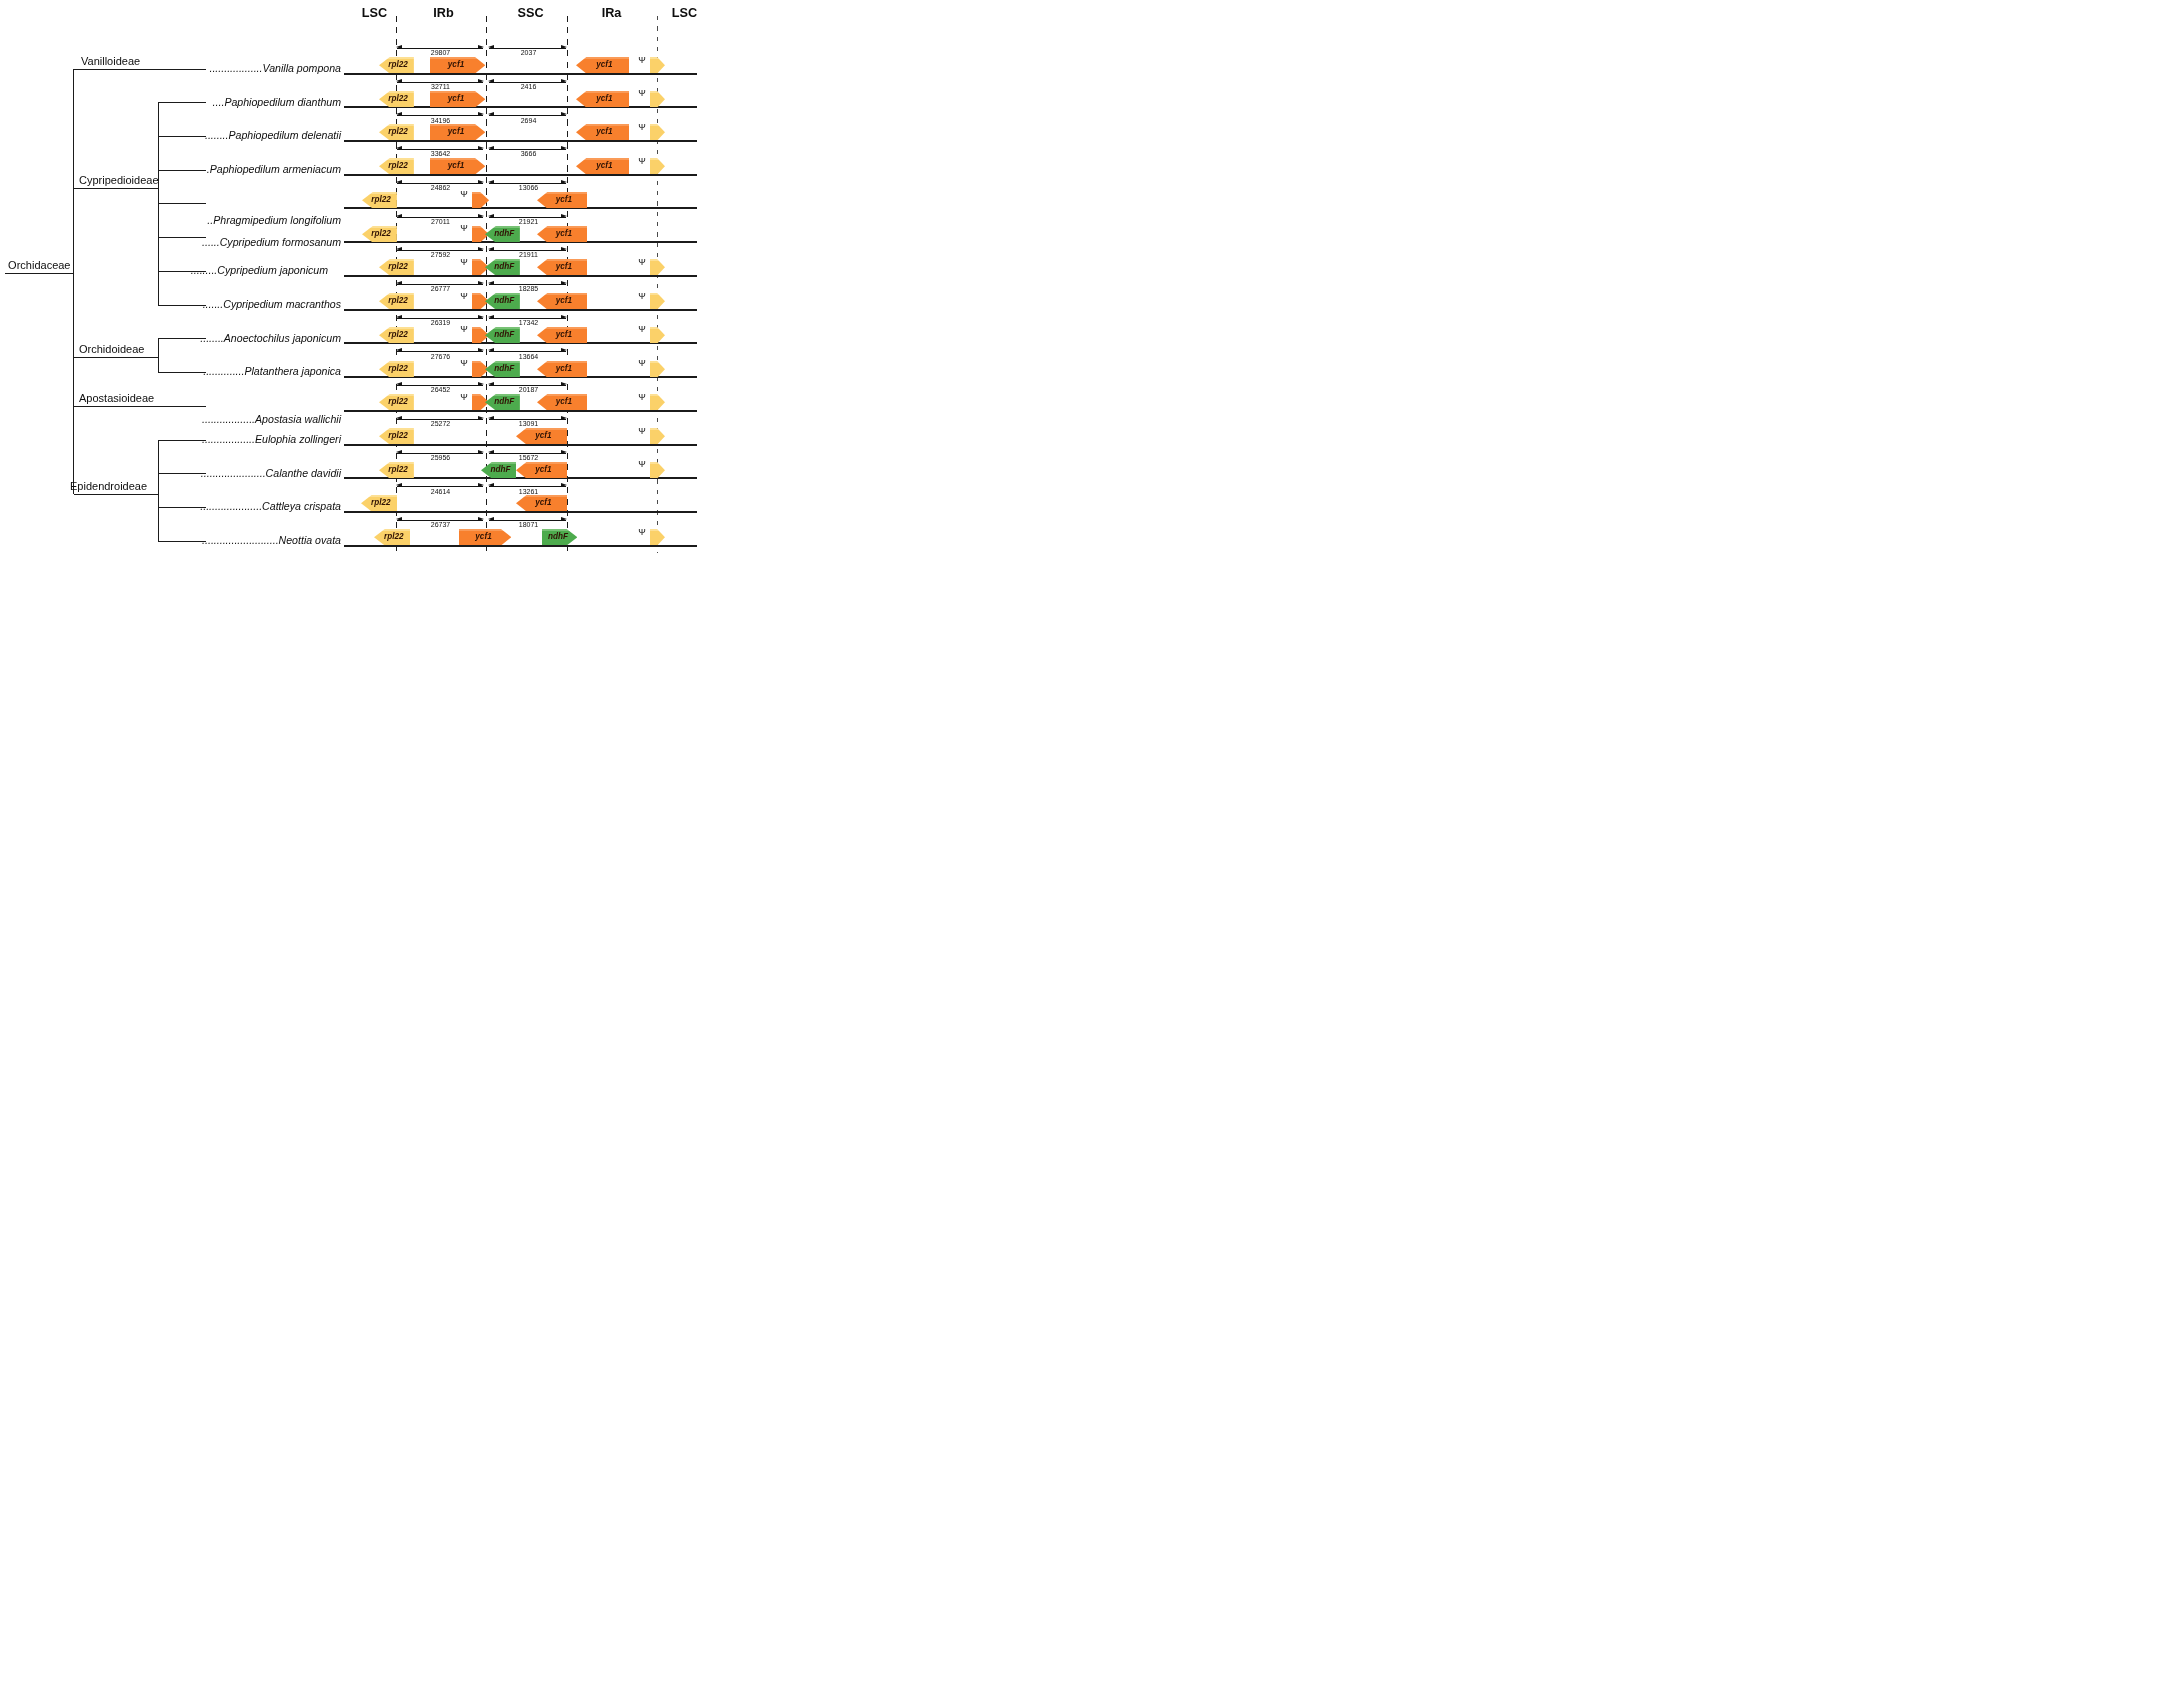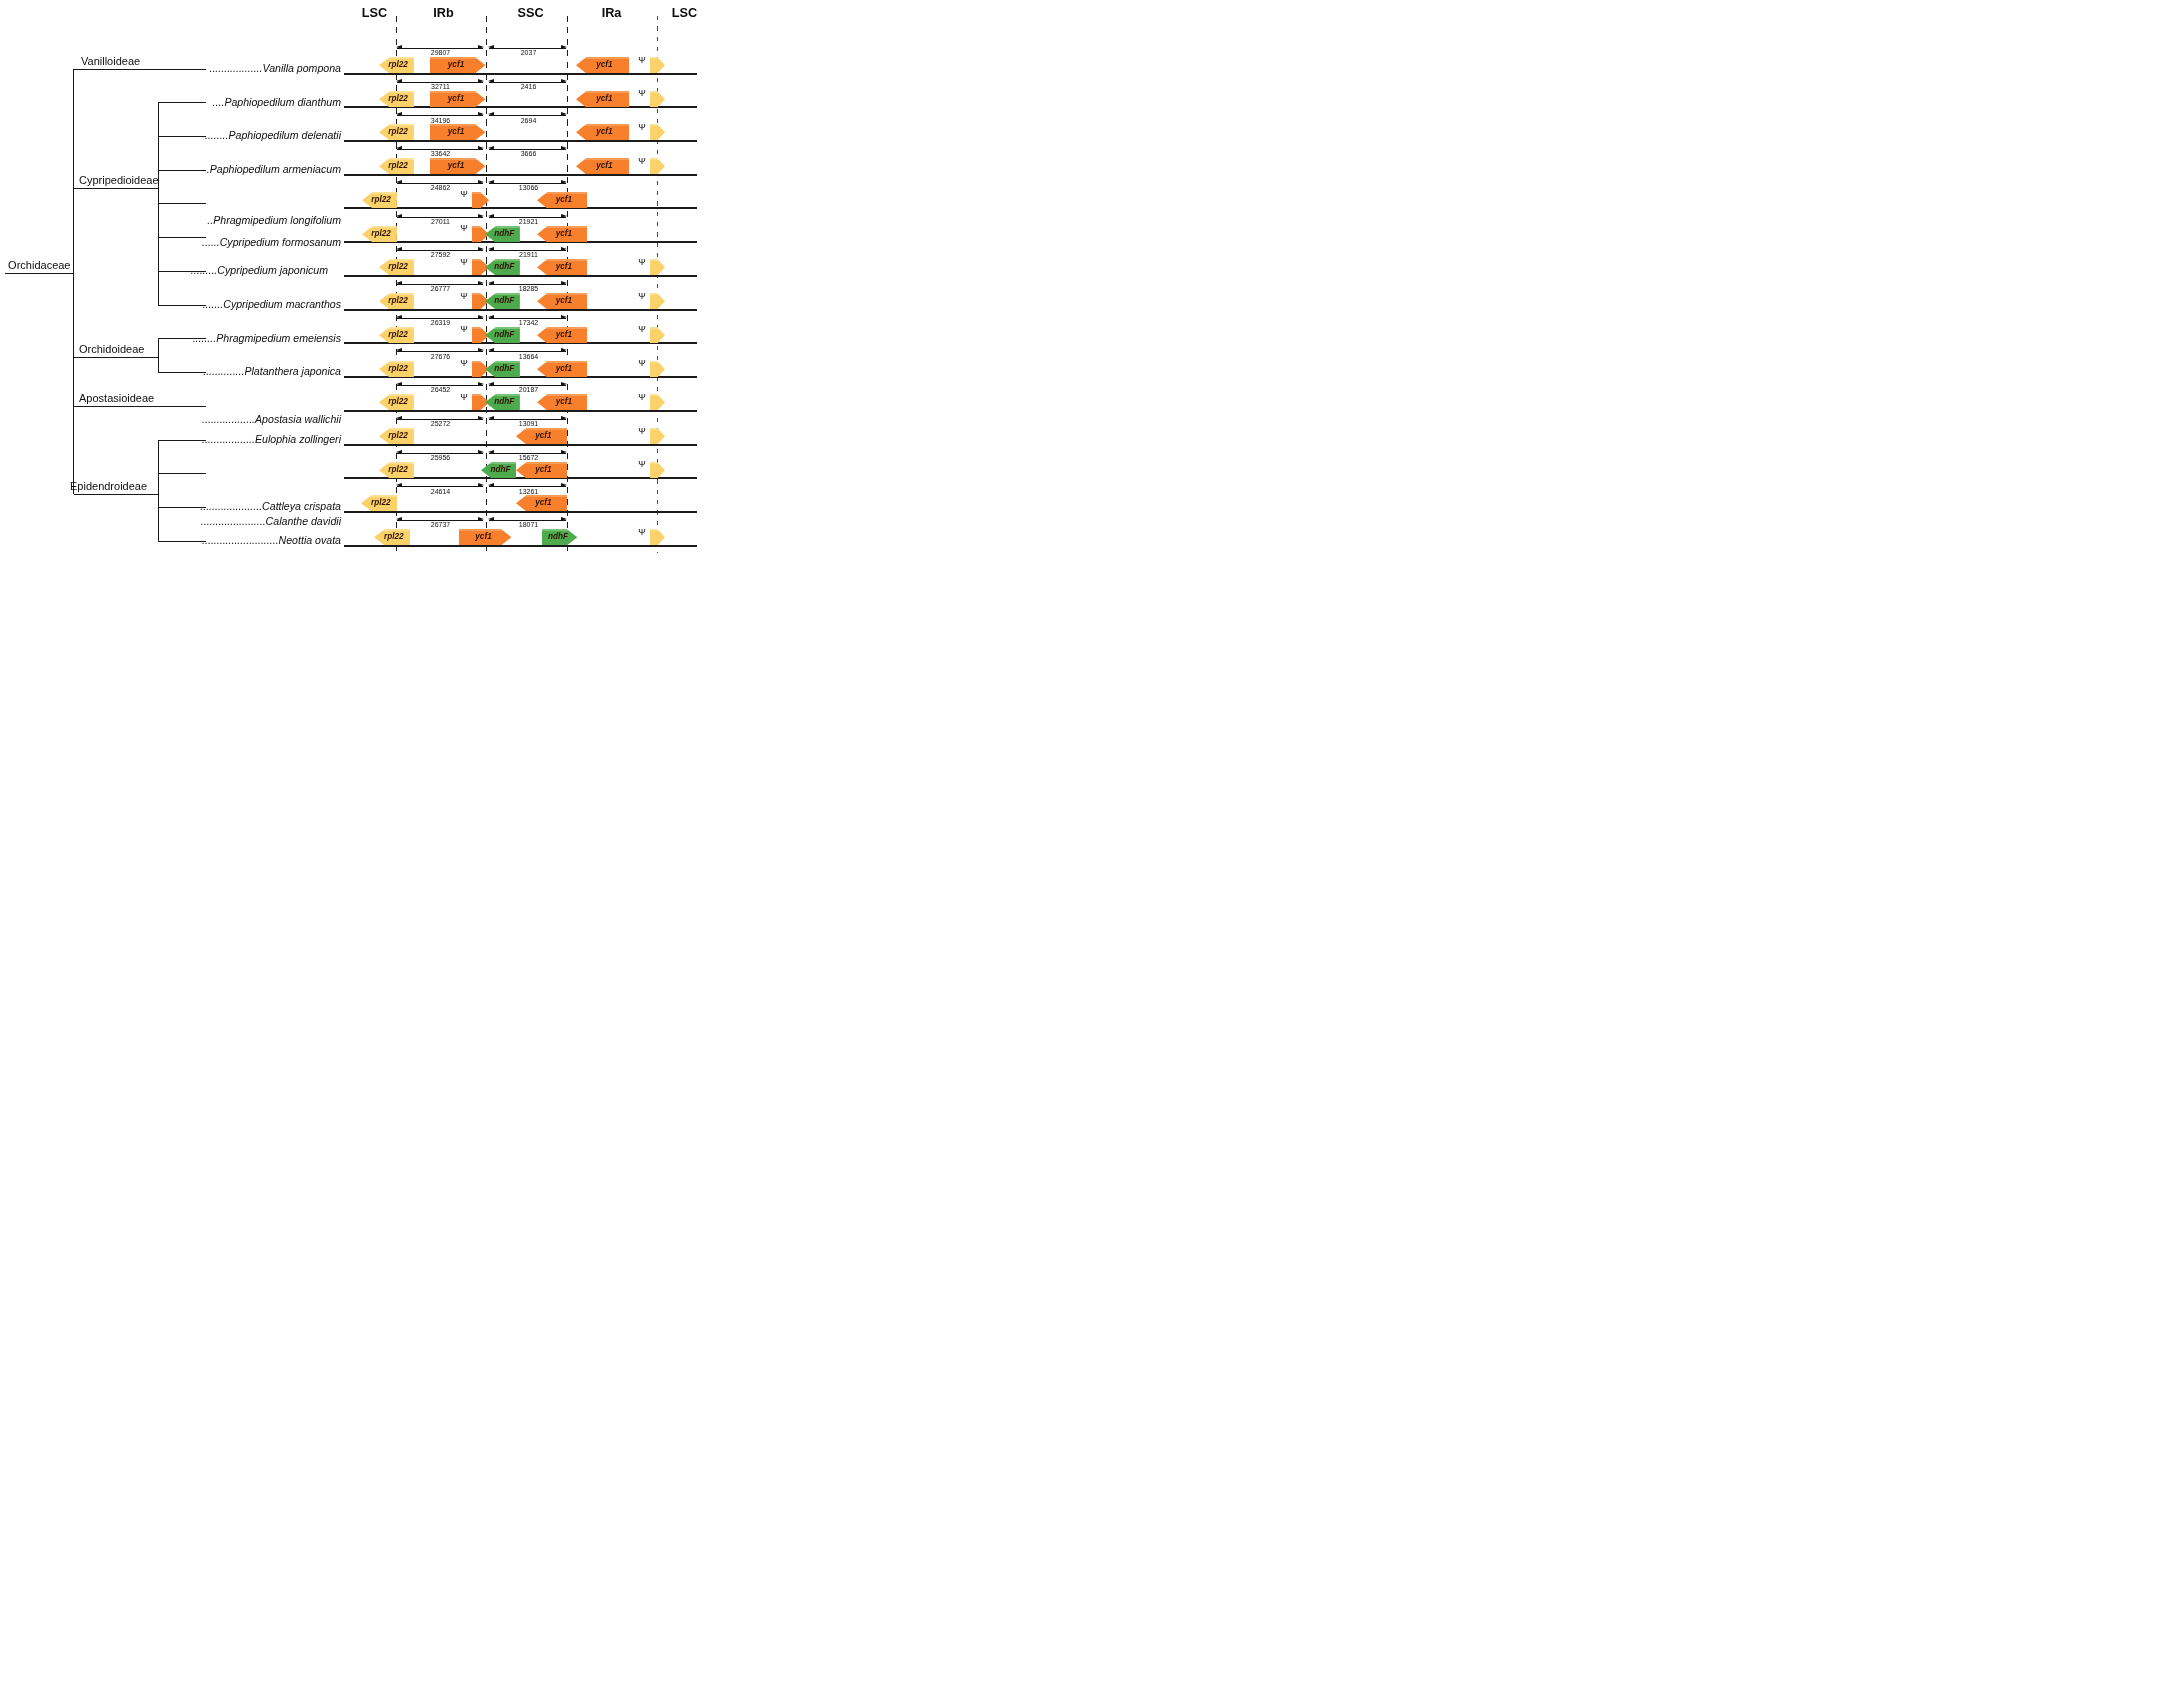--- a/index.html
+++ b/index.html
@@ -237,21 +237,21 @@
     </div>
     <div class="mval" style="left: 501px; width: 55px; top: 285px;">18285</div>
     <div class="gene" style="left: 379px; width: 31.5px; top: 293px; background: linear-gradient(rgb(253, 224, 148) 0px, rgb(253, 224, 148) 15%, rgb(251, 209, 105) 15%, rgb(251, 209, 105) 100%); clip-path: polygon(0px 50%, 30.8% 0px, 100% 0px, 100% 100%, 30.8% 100%); padding-left: 3.4px;">rpl22</div>
     <div class="gene" style="left: 472px; width: 14.5px; top: 293px; background: linear-gradient(rgb(250, 155, 88) 0px, rgb(250, 155, 88) 15%, rgb(248, 128, 45) 15%, rgb(248, 128, 45) 100%); clip-path: polygon(0px 0px, 48% 0px, 100% 50%, 48% 100%, 0px 100%); padding-right: 2.6px;"></div>
     <div class="psi" style="left: 464px; top: 291px;">Ψ</div>
     <div class="gene" style="left: 485px; width: 31.5px; top: 293px; background: linear-gradient(rgb(121, 194, 118) 0px, rgb(121, 194, 118) 15%, rgb(77, 171, 77) 15%, rgb(77, 171, 77) 100%); clip-path: polygon(0px 50%, 30.8% 0px, 100% 0px, 100% 100%, 30.8% 100%); padding-left: 3.4px;">ndhF</div>
     <div class="gene" style="left: 537px; width: 47px; top: 293px; background: linear-gradient(rgb(250, 155, 88) 0px, rgb(250, 155, 88) 15%, rgb(248, 128, 45) 15%, rgb(248, 128, 45) 100%); clip-path: polygon(0px 50%, 20.5% 0px, 100% 0px, 100% 100%, 20.5% 100%); padding-left: 3.4px;">ycf1</div>
     <div class="gene" style="left: 650px; width: 12.7px; top: 293px; background: linear-gradient(rgb(253, 224, 148) 0px, rgb(253, 224, 148) 15%, rgb(251, 209, 105) 15%, rgb(251, 209, 105) 100%); clip-path: polygon(0px 0px, 48% 0px, 100% 50%, 48% 100%, 0px 100%); padding-right: 2.3px;"></div>
     <div class="psi" style="left: 642px; top: 291px;">Ψ</div>
     <div class="baseline" style="left: 344px; top: 342px; width: 353px;"></div>
-    <div class="species" style="left: 99px; width: 242px; top: 332px;">........Phragmipedium emeiensis</div>
+    <div class="species" style="left: 99px; width: 242px; top: 332px;">........Anoectochilus japonicum</div>
     <div class="mspan" style="left: 396px; width: 88px; top: 318px;">
       <div class="ln"></div>
       <div class="hd l"></div>
       <div class="hd r"></div>
     </div>
     <div class="mval" style="left: 413px; width: 55px; top: 319px;">26319</div>
     <div class="mspan" style="left: 488px; width: 79px; top: 318px;">
       <div class="ln"></div>
       <div class="hd l"></div>
       <div class="hd r"></div>
@@ -318,21 +318,21 @@
       <div class="ln"></div>
       <div class="hd l"></div>
       <div class="hd r"></div>
     </div>
     <div class="mval" style="left: 501px; width: 55px; top: 420px;">13091</div>
     <div class="gene" style="left: 379px; width: 31.5px; top: 428px; background: linear-gradient(rgb(253, 224, 148) 0px, rgb(253, 224, 148) 15%, rgb(251, 209, 105) 15%, rgb(251, 209, 105) 100%); clip-path: polygon(0px 50%, 30.8% 0px, 100% 0px, 100% 100%, 30.8% 100%); padding-left: 3.4px;">rpl22</div>
     <div class="gene" style="left: 516px; width: 48px; top: 428px; background: linear-gradient(rgb(250, 155, 88) 0px, rgb(250, 155, 88) 15%, rgb(248, 128, 45) 15%, rgb(248, 128, 45) 100%); clip-path: polygon(0px 50%, 20.3% 0px, 100% 0px, 100% 100%, 20.3% 100%); padding-left: 3.4px;">ycf1</div>
     <div class="gene" style="left: 650px; width: 12.7px; top: 428px; background: linear-gradient(rgb(253, 224, 148) 0px, rgb(253, 224, 148) 15%, rgb(251, 209, 105) 15%, rgb(251, 209, 105) 100%); clip-path: polygon(0px 0px, 48% 0px, 100% 50%, 48% 100%, 0px 100%); padding-right: 2.3px;"></div>
     <div class="psi" style="left: 642px; top: 426px;">Ψ</div>
     <div class="baseline" style="left: 344px; top: 477px; width: 353px;"></div>
-    <div class="species" style="left: 99px; width: 242px; top: 467px; margin-top: 48px;">......................Calanthe davidii</div>
+    <div class="species" style="left: 99px; width: 242px; top: 467px;">......................Calanthe davidii</div>
     <div class="mspan" style="left: 396px; width: 88px; top: 453px;">
       <div class="ln"></div>
       <div class="hd l"></div>
       <div class="hd r"></div>
     </div>
     <div class="mval" style="left: 413px; width: 55px; top: 454px;">25956</div>
     <div class="mspan" style="left: 488px; width: 79px; top: 453px;">
       <div class="ln"></div>
       <div class="hd l"></div>
       <div class="hd r"></div>

